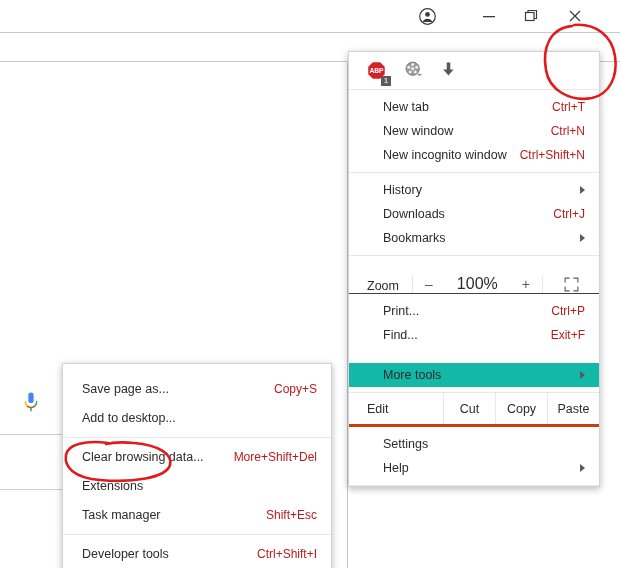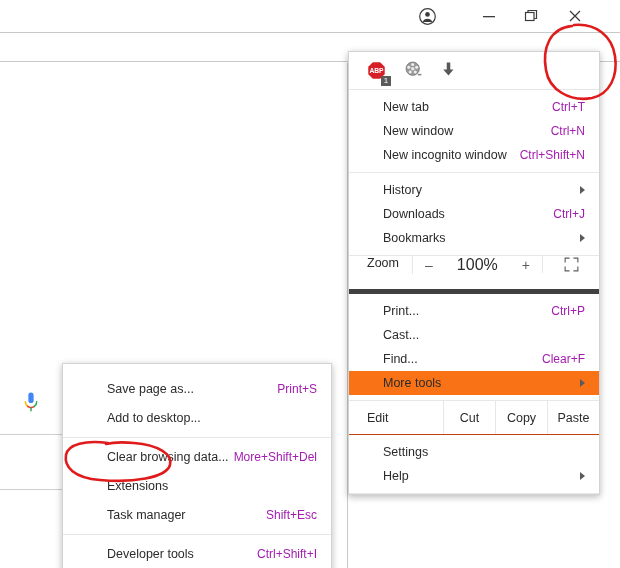--- a/index.html
+++ b/index.html
@@ -133,41 +133,41 @@
     position: relative;
     height: 24px;
     display: flex;
     align-items: center;
     padding: 0 14px 0 34px;
     white-space: nowrap;
   }
   .mi .lbl { flex: 0 0 auto; }
   .mi .accel {
     margin-left: auto;
-    color: #a21caf;
+    color: #b91c1c;
     font-size: 12px;
   }
   .mi .caret {
     margin-left: auto;
     width: 0; height: 0;
     border-top: 4px solid transparent;
     border-bottom: 4px solid transparent;
     border-left: 5px solid #5a5a5a;
   }
-  .mi.highlight { background: #f97316; }
+  .mi.highlight { background: #14b8a6; margin-top: 16px; }
 
   .grp { padding: 5px 0; border-bottom: 1px solid #e7e7e7; }
   .grp.last { border-bottom: none; }
 
   
   .zoom-row {
     display: flex;
-    align-items: flex-start;
+    align-items: flex-end;
     height: 38px;
-    border-bottom: 5px solid #404040;
+    border-bottom: 1px solid #404040;
   }
   .zoom-label {
     flex: 1;
     display: flex; align-items: center;
     padding-left: 18px;
   }
   .zoom-ctrls {
     flex: 0 0 130px;
     display: flex; align-items: center; justify-content: space-around;
     border-left: 1px solid #e7e7e7;
@@ -177,21 +177,21 @@
   .zoom-full {
     flex: 0 0 57px;
     display: flex; align-items: center; justify-content: center;
     border-left: 1px solid #e7e7e7;
   }
 
   
   .edit-row {
     display: flex; align-items: stretch;
     height: 34px;
-    border-bottom: 1px solid #c2410c;
+    border-bottom: 3px solid #c2410c;
     justify-content: space-between;
   }
   .edit-cell {
     display: flex; align-items: center; justify-content: center;
     border-left: 1px solid #e7e7e7;
     flex: 1;
   }
   .edit-cell.first { border-left: none; flex: 0 0 94px; justify-content:flex-start; padding-left:18px; }
 
   
@@ -199,21 +199,21 @@
     position: absolute;
     left: 62px; top: 363px;
     width: 270px;
     background: #ffffff;
     border: 1px solid #d3d3d3;
     box-shadow: 0 2px 7px rgba(0,0,0,0.28);
     font-size: 12.5px;
     color: #2b2b2b;
     padding: 6px 0 0 0;
   }
-  .submenu .mi { height: 29px; padding: 0 14px 0 44px; }
+  .submenu .mi { height: 29px; padding: 0 14px 0 19px; }
   .submenu .sgrp { padding: 4px 0 5px 0; border-bottom: 1px solid #e7e7e7; }
   .submenu .sgrp.last { border-bottom: none; padding-bottom: 8px; }
 
   
   .annot { position: absolute; pointer-events: none; }
   #annot-kebab { left: 540px; top: 14px; }
   #annot-ext   { left: 60px;  top: 438px; }
 </style>
 </head>
 <body>
@@ -362,26 +362,22 @@
         </svg>
       </div>
     </div>
 
     <div class="grp">
       <div class="mi">
         <span class="lbl">Print...</span>
         <span class="accel">Ctrl+P</span>
       </div>
       <div class="mi">
-        <span class="lbl">Cast...</span>
-        <span class="accel"></span>
-      </div>
-      <div class="mi">
         <span class="lbl">Find...</span>
-        <span class="accel">Clear+F</span>
+        <span class="accel">Exit+F</span>
       </div>
       <div class="mi highlight">
         <span class="lbl">More tools</span>
         <span class="caret"></span>
       </div>
     </div>
 
     <div class="edit-row">
       <div class="edit-cell first">Edit</div>
       <div class="edit-cell">Cut</div>
@@ -399,21 +395,21 @@
         <span class="caret"></span>
       </div>
     </div>
 
   </div>
 
   <div class="submenu">
     <div class="sgrp">
       <div class="mi">
         <span class="lbl">Save page as...</span>
-        <span class="accel">Print+S</span>
+        <span class="accel">Copy+S</span>
       </div>
       <div class="mi">
         <span class="lbl">Add to desktop...</span>
         <span class="accel"></span>
       </div>
     </div>
 
     <div class="sgrp">
       <div class="mi">
         <span class="lbl">Clear browsing data...</span>

